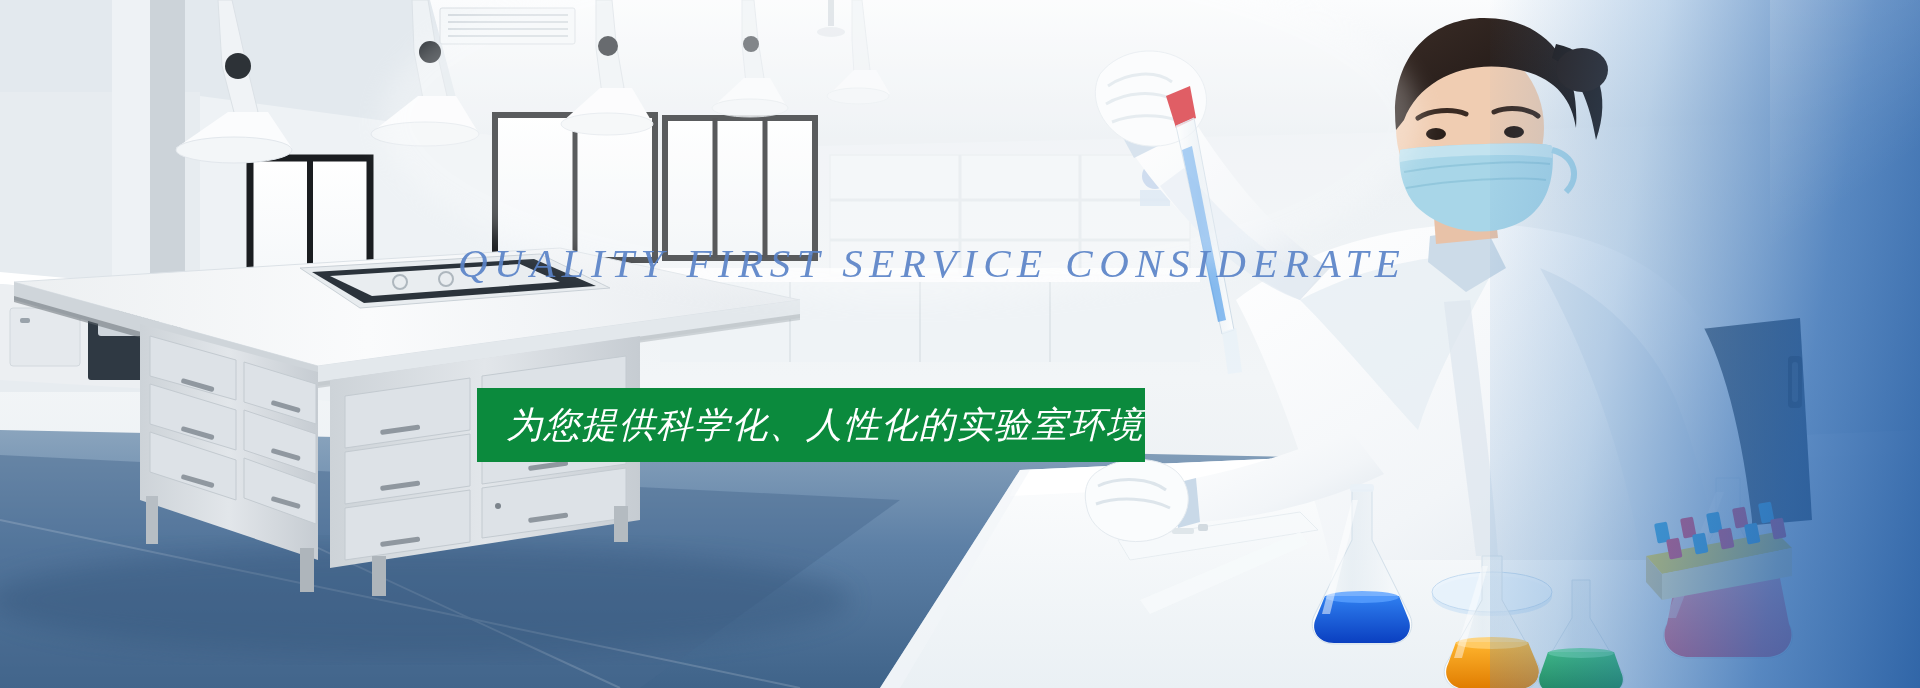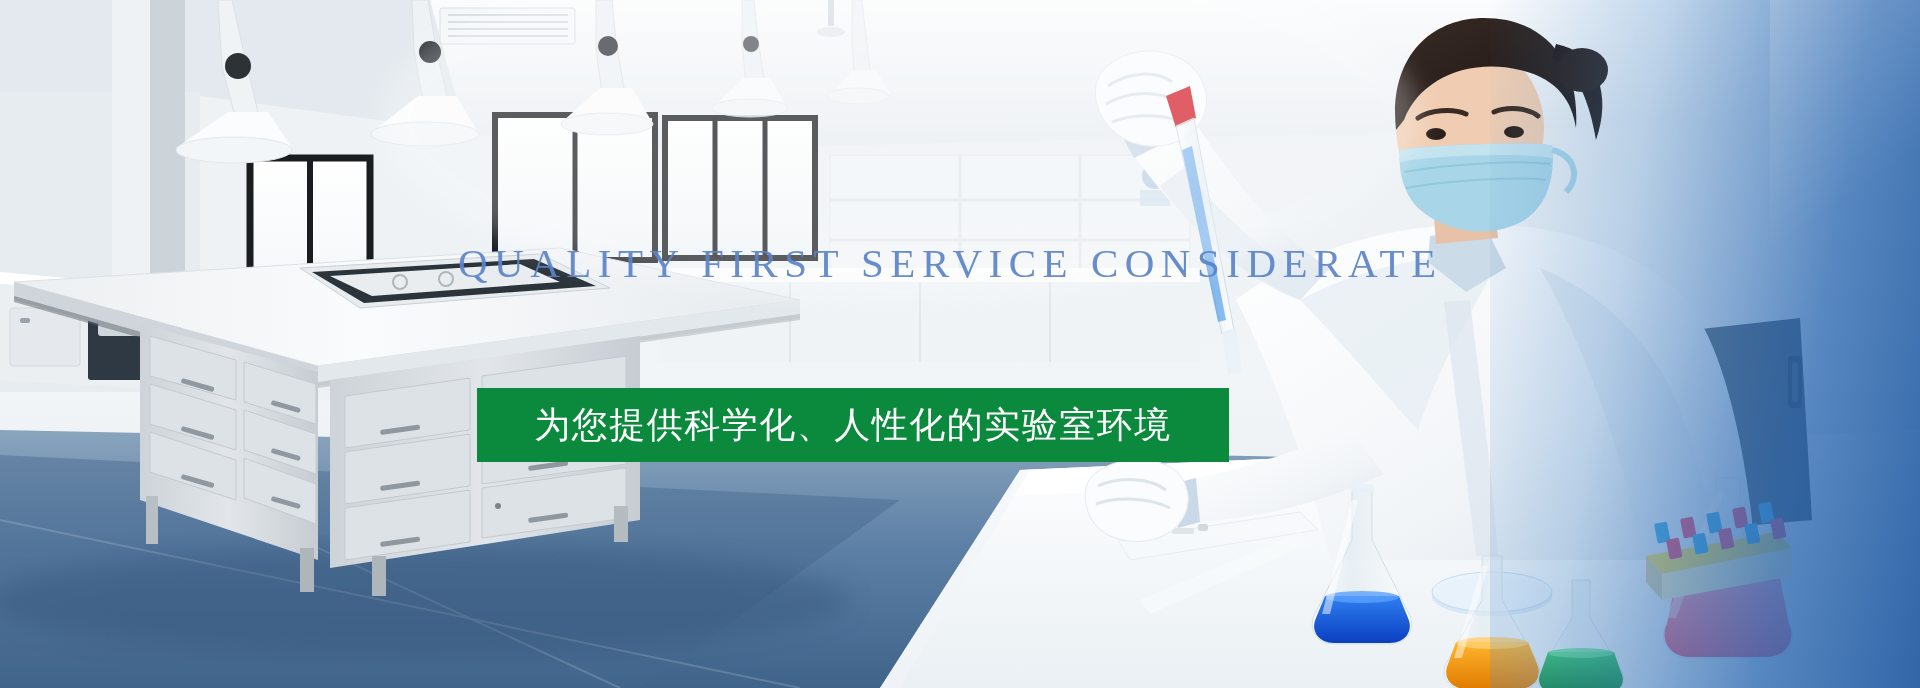--- a/index.html
+++ b/index.html
@@ -22,20 +22,21 @@
     inset: 0;
     width: 1920px;
     height: 688px;
     display: block;
   }
   
   .overlay {
     position: absolute;
     inset: 0;
     pointer-events: none;
+    font-style: italic;
   }
   .eyebrow {
     position: absolute;
     left: 458px;
     top: 243px;
     font-family: "Liberation Serif", "DejaVu Serif", serif;
     font-size: 41px;
     letter-spacing: 6.5px;
     color: #5b84c8;
     opacity: 0.92;
@@ -52,26 +53,27 @@
     letter-spacing: 2px;
     color: #1c55b8;
     white-space: nowrap;
     line-height: 1.12;
     text-shadow: 0 2px 3px rgba(255,255,255,0.55);
   }
   .subbar {
     position: absolute;
     left: 477px;
     top: 388px;
-    width: 752px;
+    width: 640px;
     height: 74px;
     background: #0b8a3d;
     display: flex;
     align-items: center;
     justify-content: center;
+    padding-left: 28px;
   }
   .subbar-text {
     font-family: "DejaVu Sans", "Liberation Sans", sans-serif;
     font-size: 36px;
     color: #ffffff;
     letter-spacing: 1.5px;
     white-space: nowrap;
     line-height: 1;
   }
   

